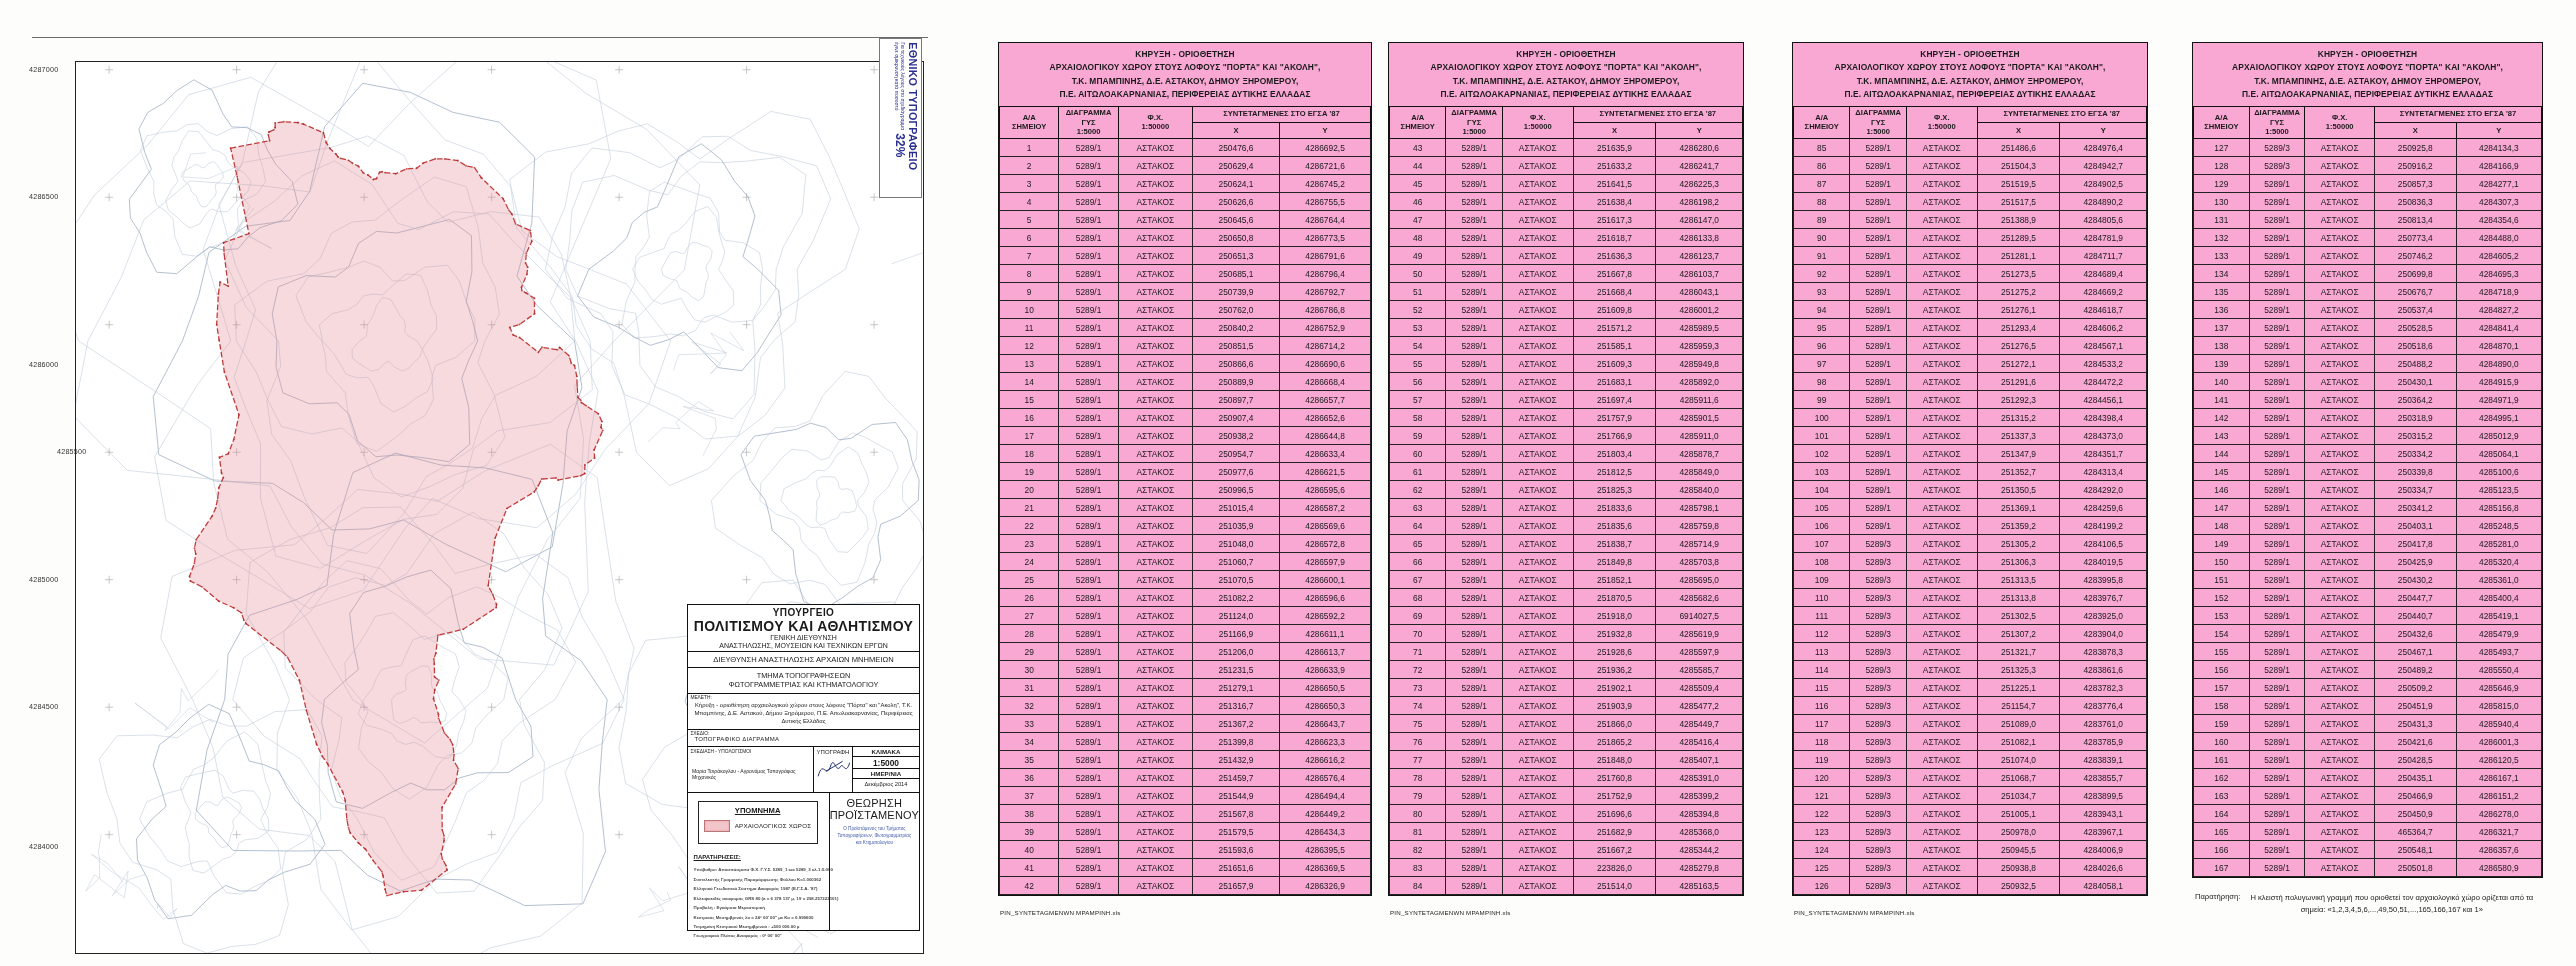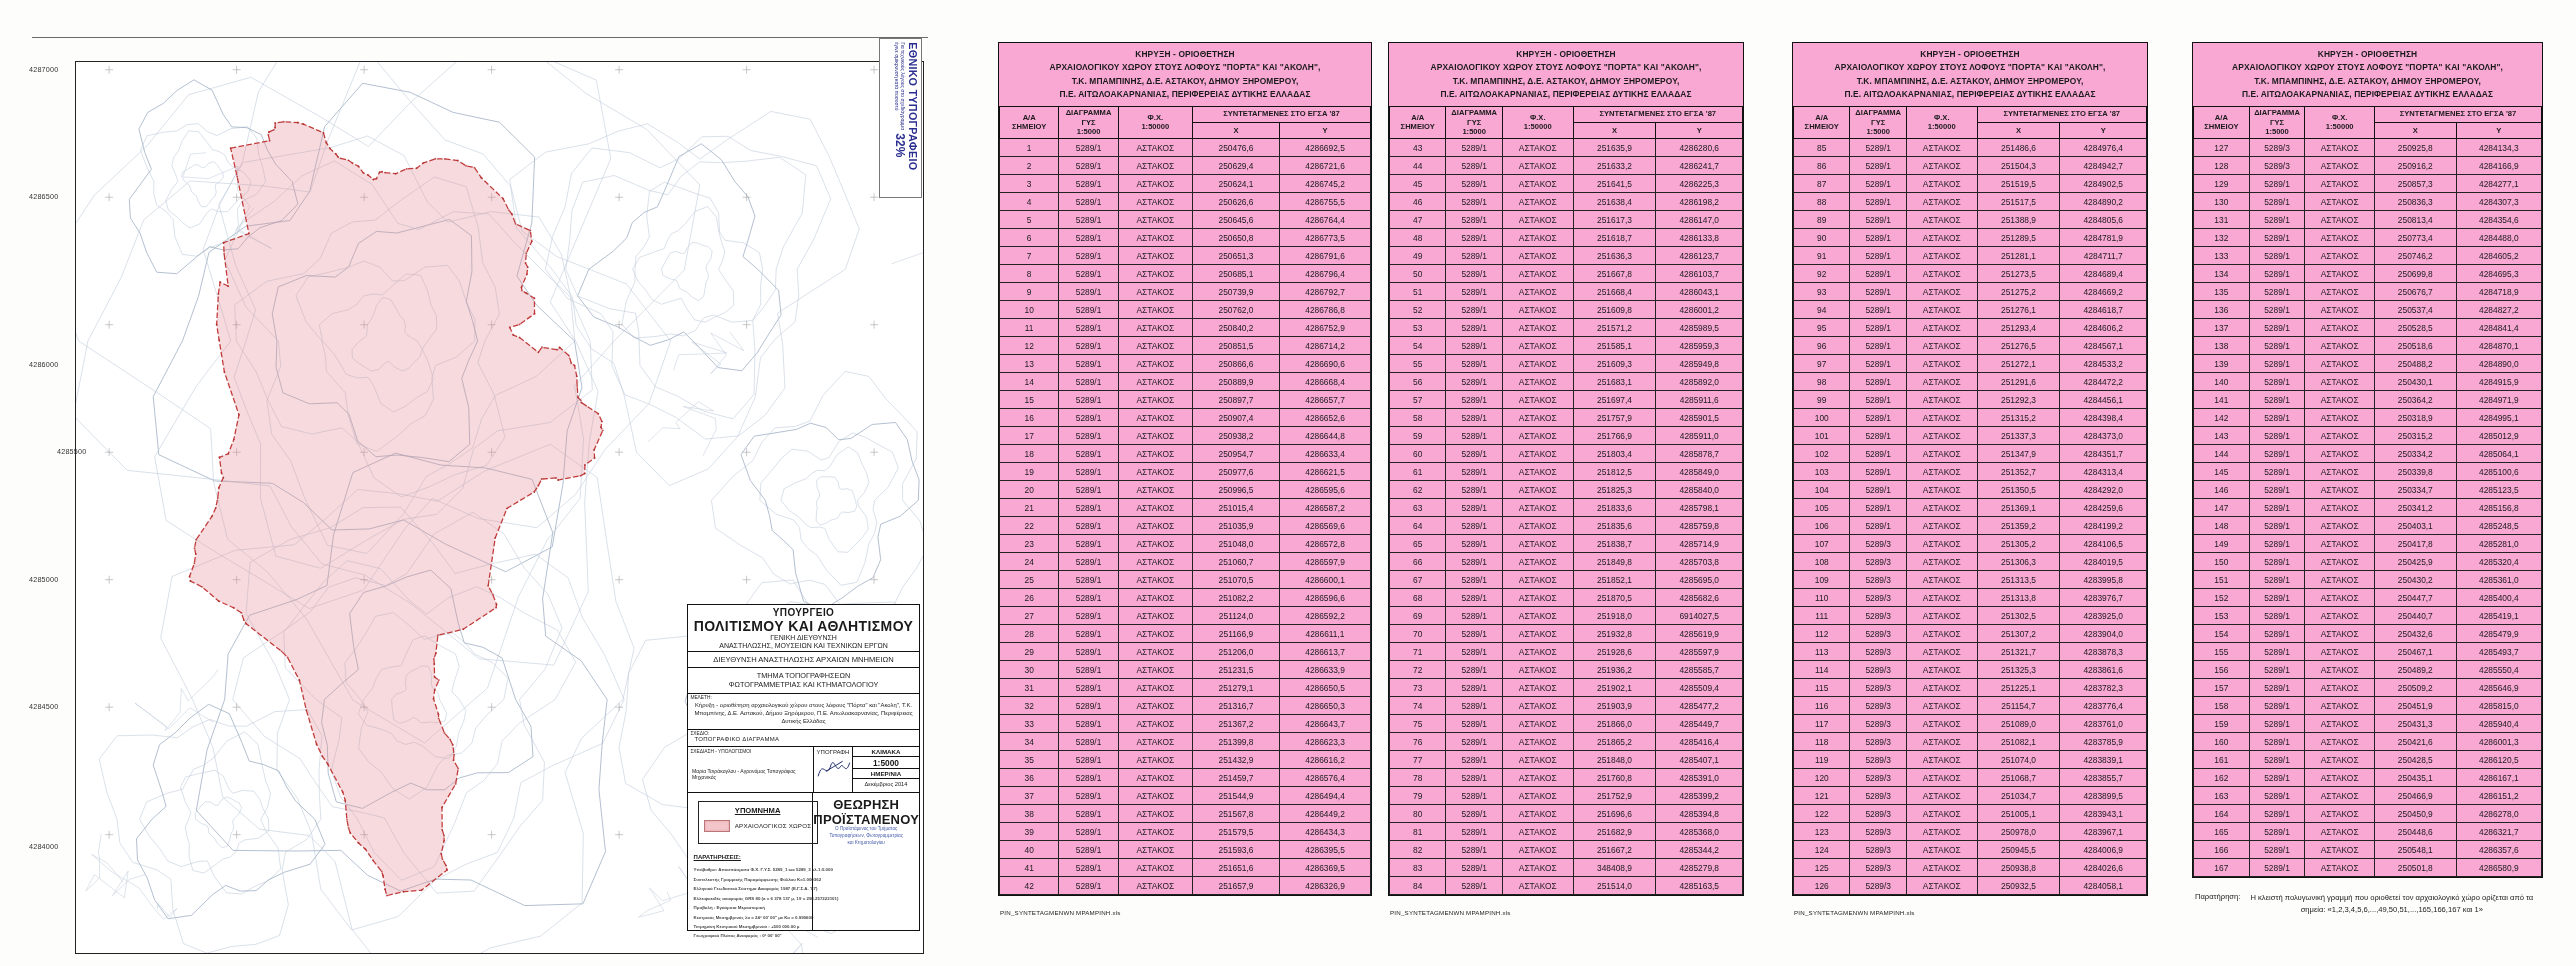--- a/index.html
+++ b/index.html
@@ -51,21 +51,21 @@
   .c7a{width:146px;border-right:0.8px solid #111;position:relative;text-align:left;}
   .legend-box{position:absolute;left:9.6px;top:8px;width:118px;height:41px;border:0.8px solid #222;text-align:center;}
   .legend-title{font-size:7.6px;font-weight:bold;text-decoration:underline;margin-top:4px;}
   .legend-row{display:flex;align-items:center;justify-content:center;gap:4.8px;margin-top:4.8px;}
   .sw{width:24px;height:9.6px;background:#f3c6cb;border:0.8px solid #b77;box-shadow:inset 0 0 2.4px #e09aa2;}
   .legend-item{font-size:6.2px;letter-spacing:0.2px;}
   .notes-title{position:absolute;left:5.6px;top:61px;font-size:6px;font-weight:bold;text-decoration:underline;}
   .notes-list{position:absolute;left:5.6px;top:72px;right:2.4px;}
   .notes-list div{font-size:4.4px;color:#222;line-height:2.15;white-space:nowrap;font-weight:bold;opacity:.85;}
   .c7b{flex:1;position:relative;text-align:center;}
-  .appr{font-size:13px;margin-top:4px;letter-spacing:0.2px;font-weight:bold;}
+  .appr{font-size:11px;margin-top:4px;letter-spacing:0.2px;}
   .stampcap{position:absolute;left:0;right:0;top:33px;font-size:4.6px;color:#3f57a8;line-height:1.5;}
 
   
   .panel{position:absolute;top:42px;background:#f9a8d4;border:1.6px solid #111;box-sizing:border-box;}
   .ttl{border-bottom:1.6px solid #111;text-align:center;padding:4.8px 1.6px 4px 1.6px;}
   .ttl div{font-size:8.4px;font-weight:bold;line-height:1.6;letter-spacing:0.1px;}
   table.ctable{border-collapse:collapse;width:100%;table-layout:fixed;}
   .ctable th{border:0.8px solid #111;font-size:7.6px;font-weight:bold;white-space:pre-line;line-height:1.25;padding:1.6px 0;}
   .ctable thead tr:first-child th{border-top:none;}
   .ctable td{border:0.8px solid #222;font-size:8.4px;text-align:center;height:17px;padding:0;}
@@ -1121,21 +1121,21 @@
               <td>82</td>
               <td>5289/1</td>
               <td>ΑΣΤΑΚΟΣ</td>
               <td>251667,2</td>
               <td>4285344,2</td>
             </tr>
             <tr>
               <td>83</td>
               <td>5289/1</td>
               <td>ΑΣΤΑΚΟΣ</td>
-              <td>348408,9</td>
+              <td>223826,0</td>
               <td>4285279,8</td>
             </tr>
             <tr>
               <td>84</td>
               <td>5289/1</td>
               <td>ΑΣΤΑΚΟΣ</td>
               <td>251514,0</td>
               <td>4285163,5</td>
             </tr>
           </tbody>
@@ -1769,21 +1769,21 @@
               <td>164</td>
               <td>5289/1</td>
               <td>ΑΣΤΑΚΟΣ</td>
               <td>250450,9</td>
               <td>4286278,0</td>
             </tr>
             <tr>
               <td>165</td>
               <td>5289/1</td>
               <td>ΑΣΤΑΚΟΣ</td>
-              <td>250448,6</td>
+              <td>465364,7</td>
               <td>4286321,7</td>
             </tr>
             <tr>
               <td>166</td>
               <td>5289/1</td>
               <td>ΑΣΤΑΚΟΣ</td>
               <td>250548,1</td>
               <td>4286357,6</td>
             </tr>
             <tr>

